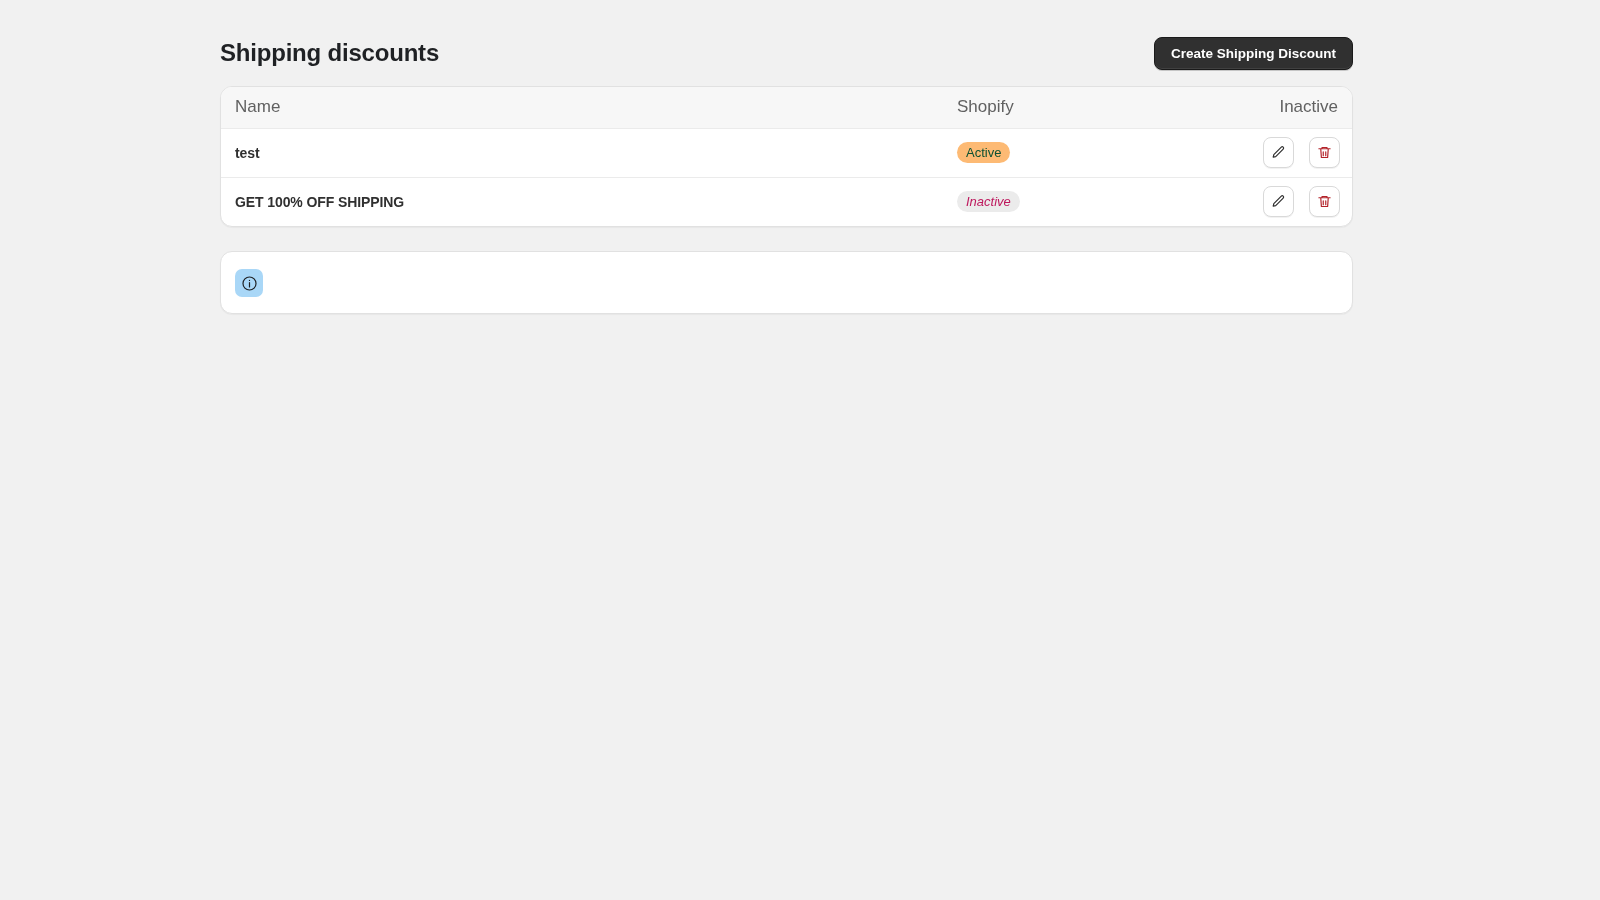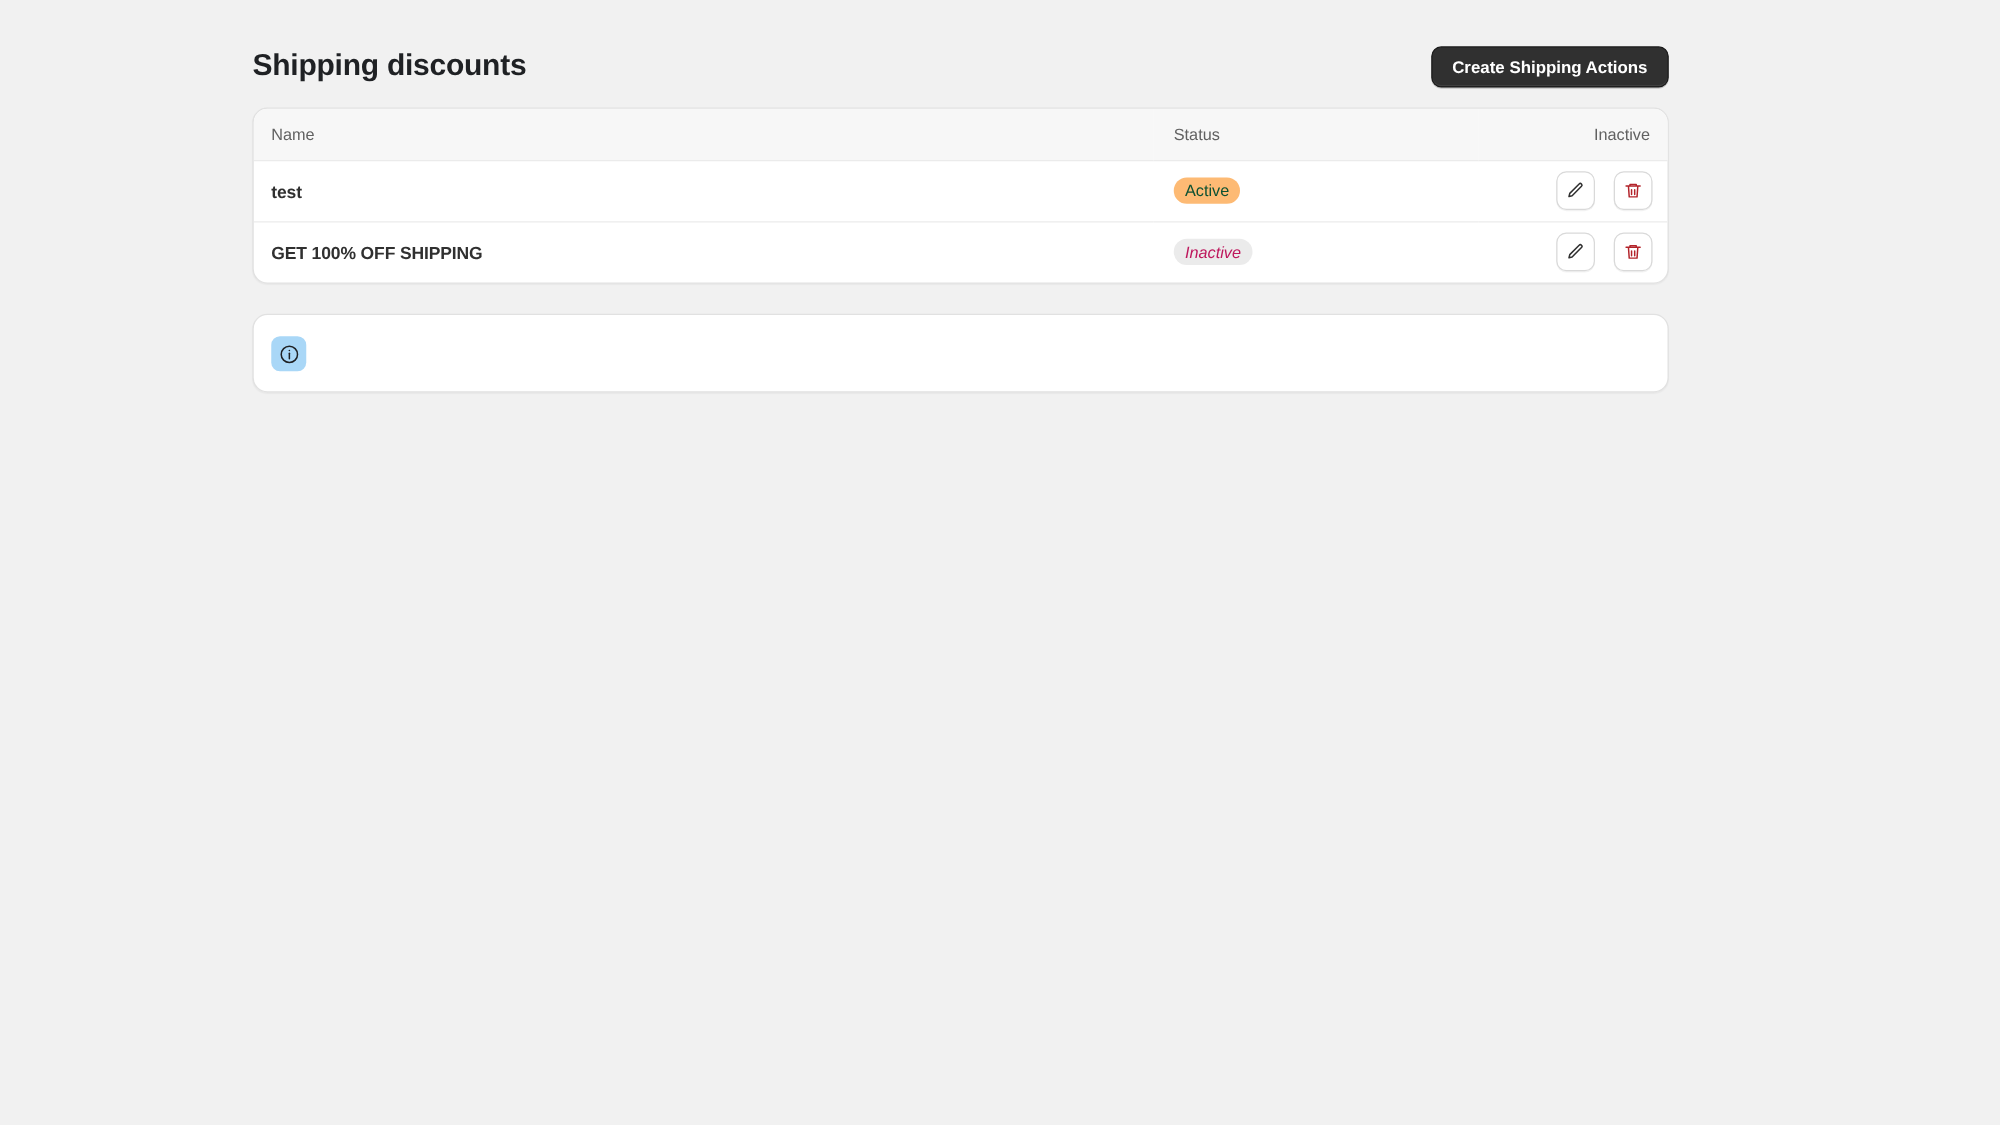--- a/index.html
+++ b/index.html
@@ -15,21 +15,21 @@
   .page {
     position: relative;
     width: 1600px;
     height: 900px;
     background: #f1f1f1;
     overflow: hidden;
   }
 
   .content {
     position: absolute;
-    left: 202px;
+    left: 220px;
     top: 0;
     width: 1133px;
   }
 
   
   .page-header {
     display: flex;
     align-items: center;
     justify-content: space-between;
     height: 86px;
@@ -73,21 +73,21 @@
 
   .table {
     width: 100%;
     border-collapse: collapse;
     table-layout: fixed;
   }
 
   .table thead th {
     background: #f7f7f7;
     height: 41px;
-    font-size: 13px;
+    font-size: 17px;
     font-weight: 400;
     color: #616161;
     text-align: left;
     padding: 0 16px;
     border-bottom: 1px solid #ebebeb;
     vertical-align: middle;
   }
 
   .col-name   { width: 720px; padding-left: 14px !important; }
   .col-status { width: 260px; }
@@ -187,29 +187,29 @@
   .info-text b { font-weight: 700; color: #303030; }
 </style>
 </head>
 <body>
 
 <div class="page">
   <div class="content">
 
     <div class="page-header">
       <h1 class="page-title">Shipping discounts</h1>
-      <button class="create-button">Create Shipping Actions</button>
+      <button class="create-button">Create Shipping Discount</button>
     </div>
 
     <div class="table-card">
       <table class="table">
         <thead>
           <tr>
             <th class="col-name">Name</th>
-            <th class="col-status">Status</th>
+            <th class="col-status">Shopify</th>
             <th class="col-actions">Inactive</th>
           </tr>
         </thead>
         <tbody>
 
           <tr>
             <td class="cell-name">test</td>
             <td>
               <span class="badge badge-active">Active</span>
             </td>

